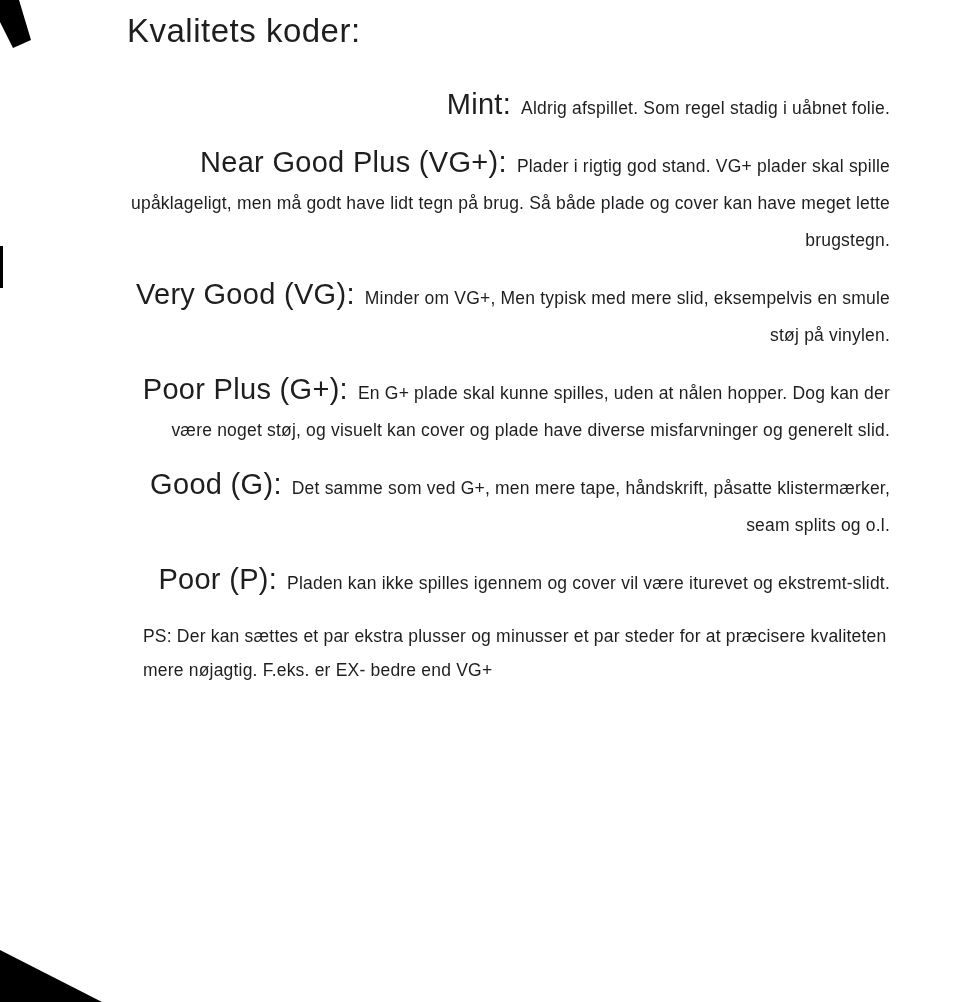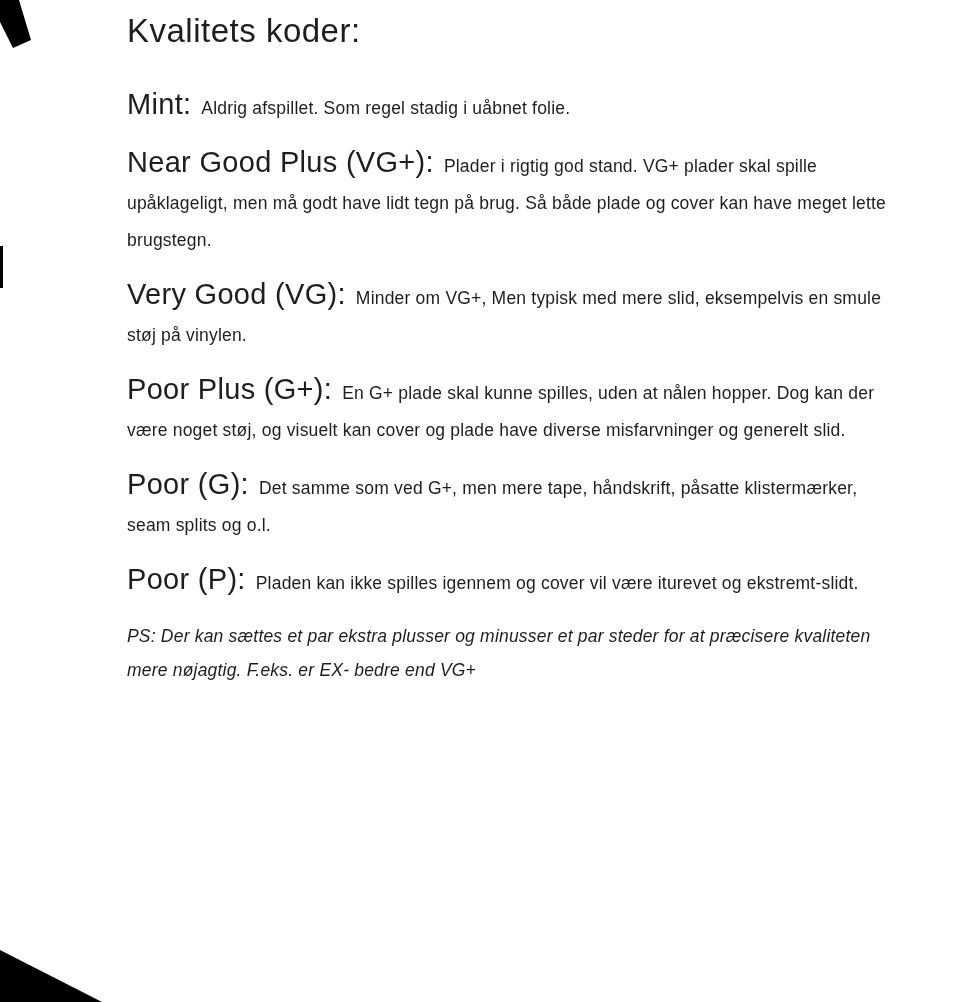--- a/index.html
+++ b/index.html
@@ -22,33 +22,33 @@
     font-size: 33px;
     font-weight: 400;
     letter-spacing: 0.5px;
     margin: 0 0 36px 0;
   }
   .entry {
     font-size: 17.5px;
     line-height: 37px;
     letter-spacing: 0.2px;
     margin: 8px 0 17px 0;
+    text-align: right;
   }
   .term {
     font-size: 29px;
     letter-spacing: 0.3px;
     margin-right: 10px;
     white-space: nowrap;
   }
   .ps {
     font-size: 17.5px;
     line-height: 34px;
     letter-spacing: 0.2px;
-    margin: 10px 0 0 0;
-    font-style: italic;
+    margin: 10px 0 0 16px;
   }
   
   .artifact { position: absolute; pointer-events: none; }
   .artifact-top-left { left: 0; top: 0; }
   .artifact-dash {
     left: 44px; top: 69px;
     width: 10px; height: 3px;
     background: #15151
 5;
     border-radius: 2px;
@@ -80,20 +80,20 @@
   <p class="entry"><span class="term">Mint:</span><span class="desc">Aldrig afspillet. Som regel stadig i uåbnet folie.</span></p>
 
 
 
   <p class="entry"><span class="term">Near Good Plus (VG+):</span><span class="desc">Plader i rigtig god stand. VG+ plader skal spille upåklageligt, men må godt have lidt tegn på brug. Så både plade og cover kan have meget lette brugstegn.</span></p>
 
   <p class="entry"><span class="term">Very Good (VG):</span><span class="desc">Minder om VG+, Men typisk med mere slid, eksempelvis en smule støj på vinylen.</span></p>
 
   <p class="entry"><span class="term">Poor Plus (G+):</span><span class="desc">En G+ plade skal kunne spilles, uden at nålen hopper. Dog kan der være noget støj, og visuelt kan cover og plade have diverse misfarvninger og generelt slid.</span></p>
 
-  <p class="entry"><span class="term">Poor (G):</span><span class="desc">Det samme som ved G+, men mere tape, håndskrift, påsatte klistermærker, seam splits og o.l.</span></p>
+  <p class="entry"><span class="term">Good (G):</span><span class="desc">Det samme som ved G+, men mere tape, håndskrift, påsatte klistermærker, seam splits og o.l.</span></p>
 
 
   <p class="entry"><span class="term">Poor (P):</span><span class="desc">Pladen kan ikke spilles igennem og cover vil være iturevet og ekstremt-slidt.</span></p>
 
   <p class="ps">PS: Der kan sættes et par ekstra plusser og minusser et par steder for at præcisere kvaliteten mere nøjagtig. F.eks. er EX- bedre end VG+</p>
 
 </div>
 
 </body></html>

